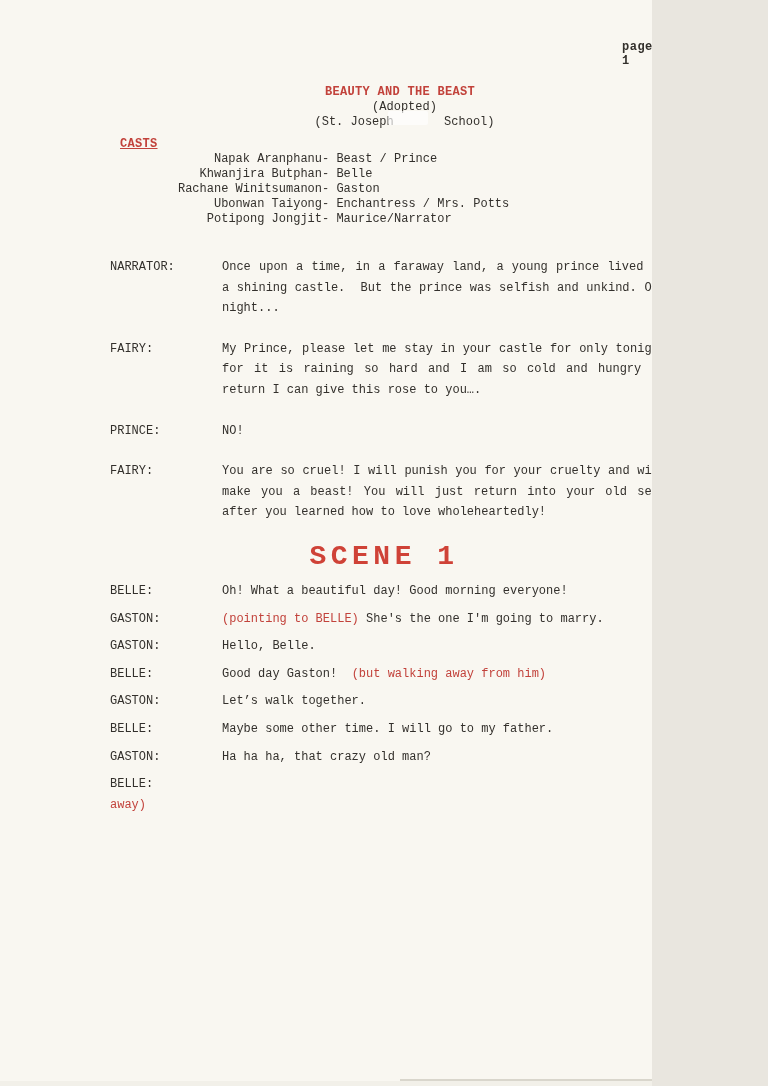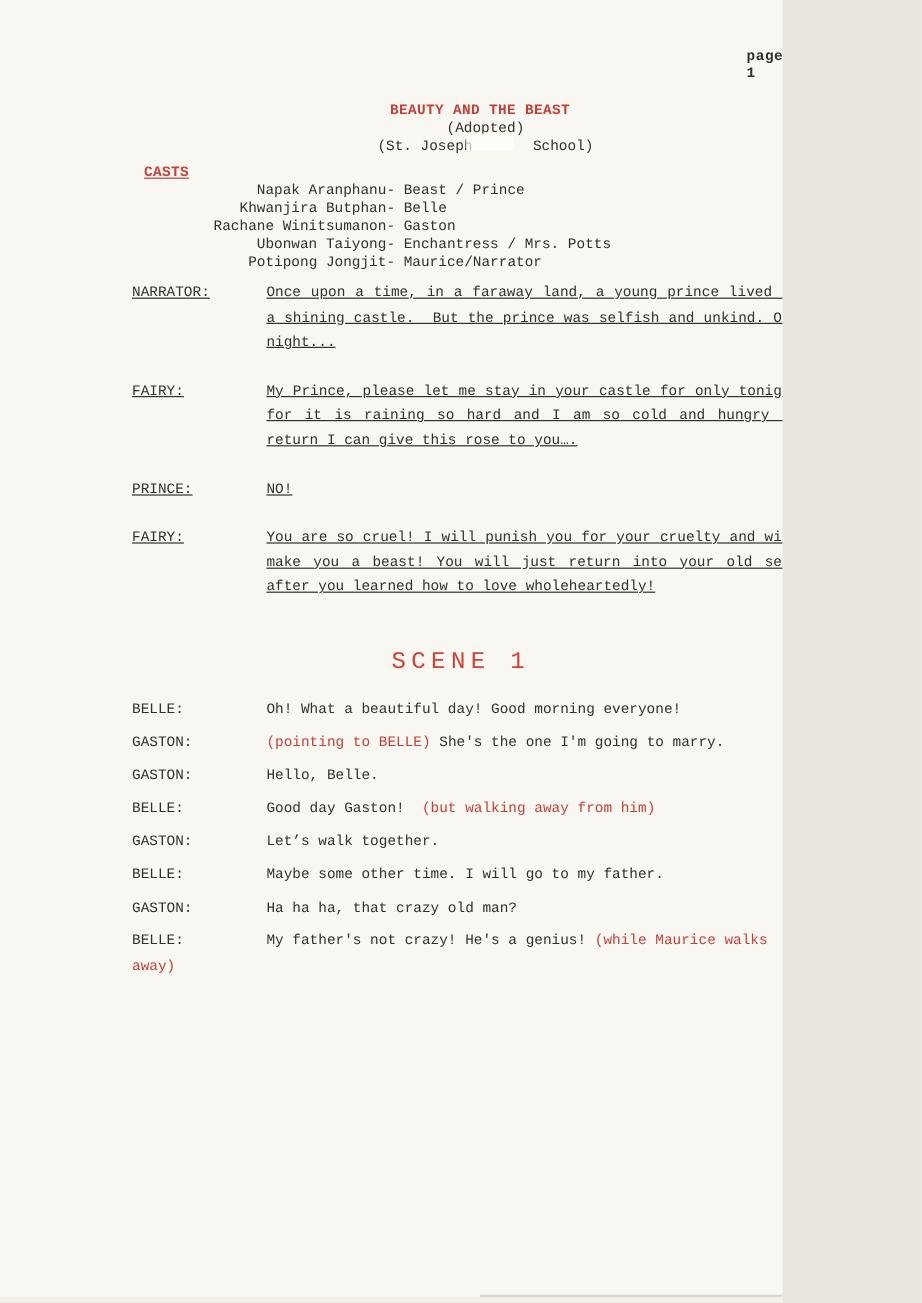--- a/index.html
+++ b/index.html
@@ -56,39 +56,39 @@
     color: var(--red);
     text-decoration: underline;
     font-weight: 700;
     letter-spacing: 0.3px;
   }
   .cast-row { display: flex; text-align: right; }
   .cast-name { display: inline-block; width: 202px; }
   .cast-role { display: inline-block; }
 
   .dialogue { position: absolute; left: 110px; width: 556px; }
-  .prologue { top: 234px; text-decoration: underline; }
+  .prologue { top: 257px; }
   .scene1 { top: 581px; }
   .drow { display: flex; line-height: 20.6px; }
   .prologue .drow { margin-bottom: 20px; }
   .scene1 .drow { margin-bottom: 7px; }
   .speaker { flex: none; width: 112px; }
   .dtext { width: 444px; }
   .prologue .dtext { text-align: justify; }
   .wrap-line { line-height: 20.6px; margin-top: -7px; }
 
   .scene-heading {
     position: absolute;
     left: 0; top: 541px;
     width: 768px;
     text-align: center;
     color: var(--scene-red);
-    font-size: 20px;
+    font-size: 28px;
     letter-spacing: 4.5px;
-    font-weight: 400;
+    font-weight: 700;
   }
 
   .paper-edge-line {
     position: absolute;
     left: 400px; right: 0; bottom: 5px;
     height: 2px;
     background: var(--edge);
   }
   .paper-edge-strip {
     position: absolute;
@@ -182,21 +182,20 @@
       <div class="drow">
         <span class="speaker">BELLE:</span>
         <span class="dtext"><span>Maybe some other time. I will go to my father.</span></span>
       </div>
       <div class="drow">
         <span class="speaker">GASTON:</span>
         <span class="dtext"><span>Ha ha ha, that crazy old man?</span></span>
       </div>
       <div class="drow">
         <span class="speaker">BELLE:</span>
-        <span class="dtext"><span>My father's not crazy! He's a genius! </span><span class="red">(while Maurice walks</span></span>
       </div>
       <div class="wrap-line red">away)</div>
     </div>
 
   <div class="paper-edge-strip"></div>
   <div class="paper-edge-line"></div>
 
 </div>
 
 </body></html>

